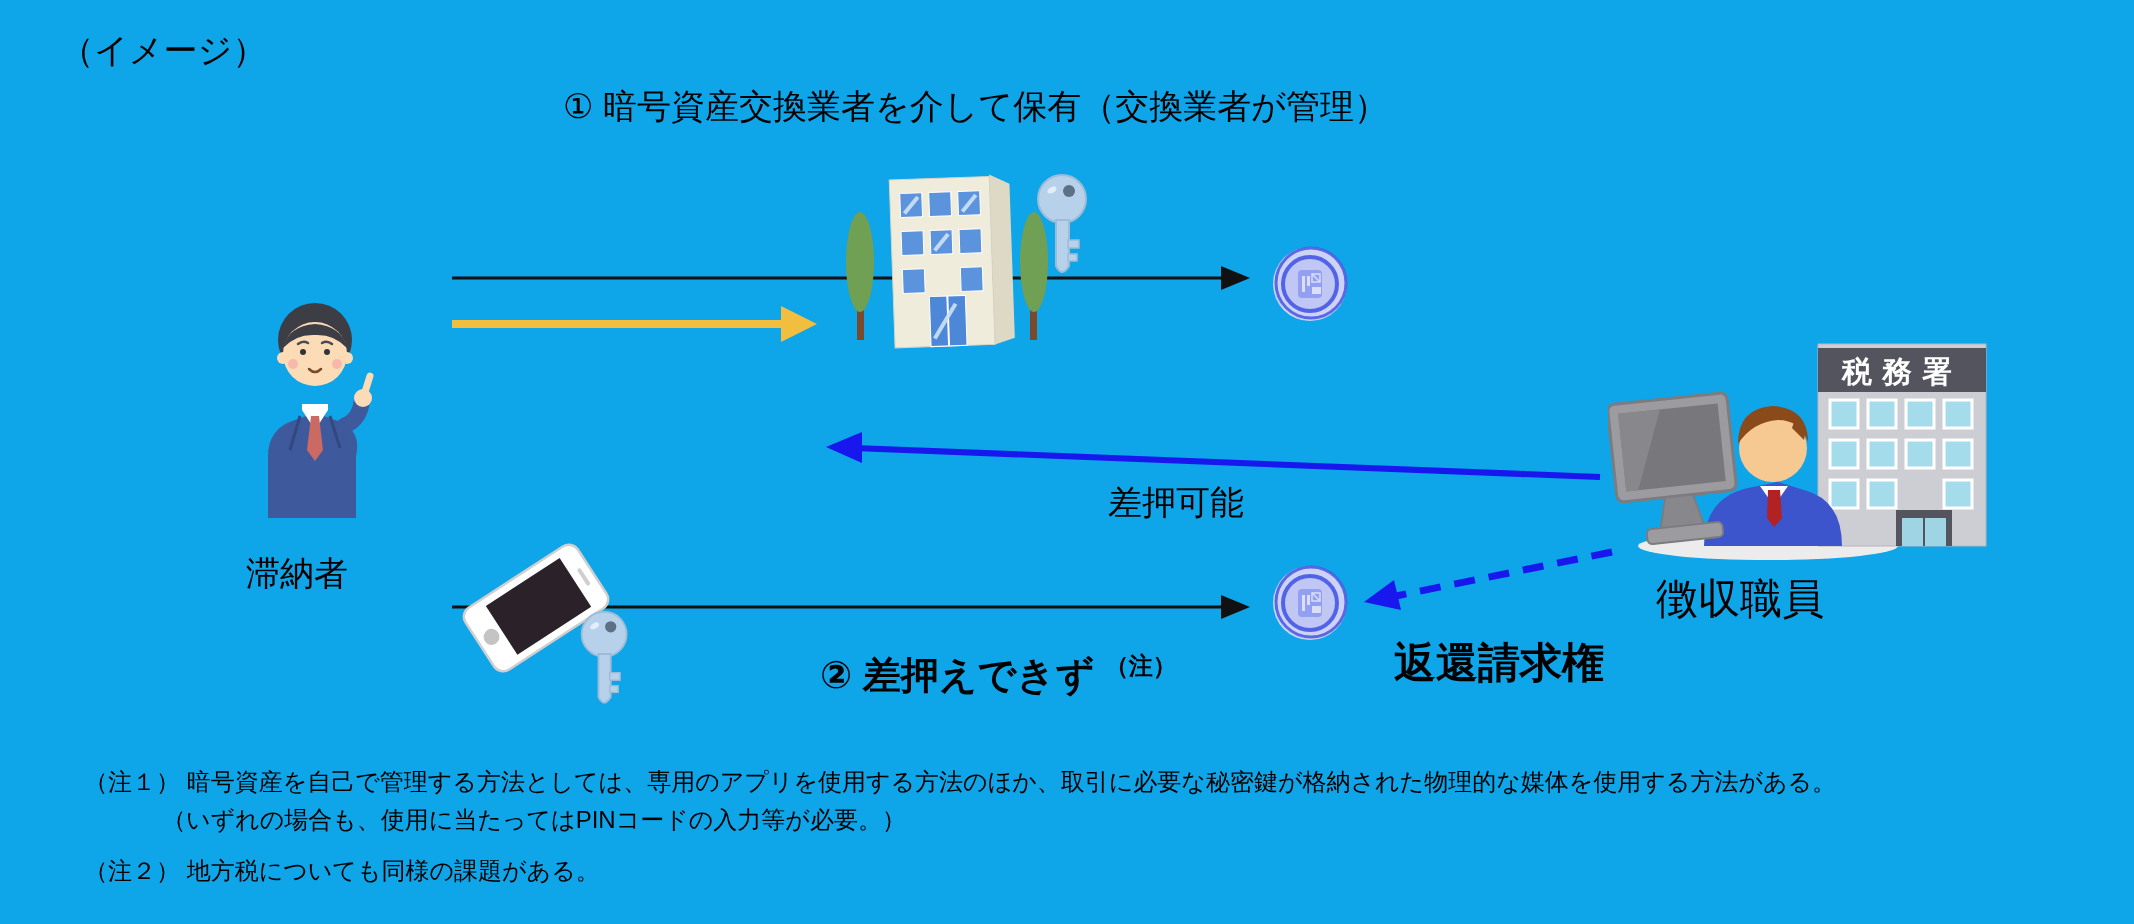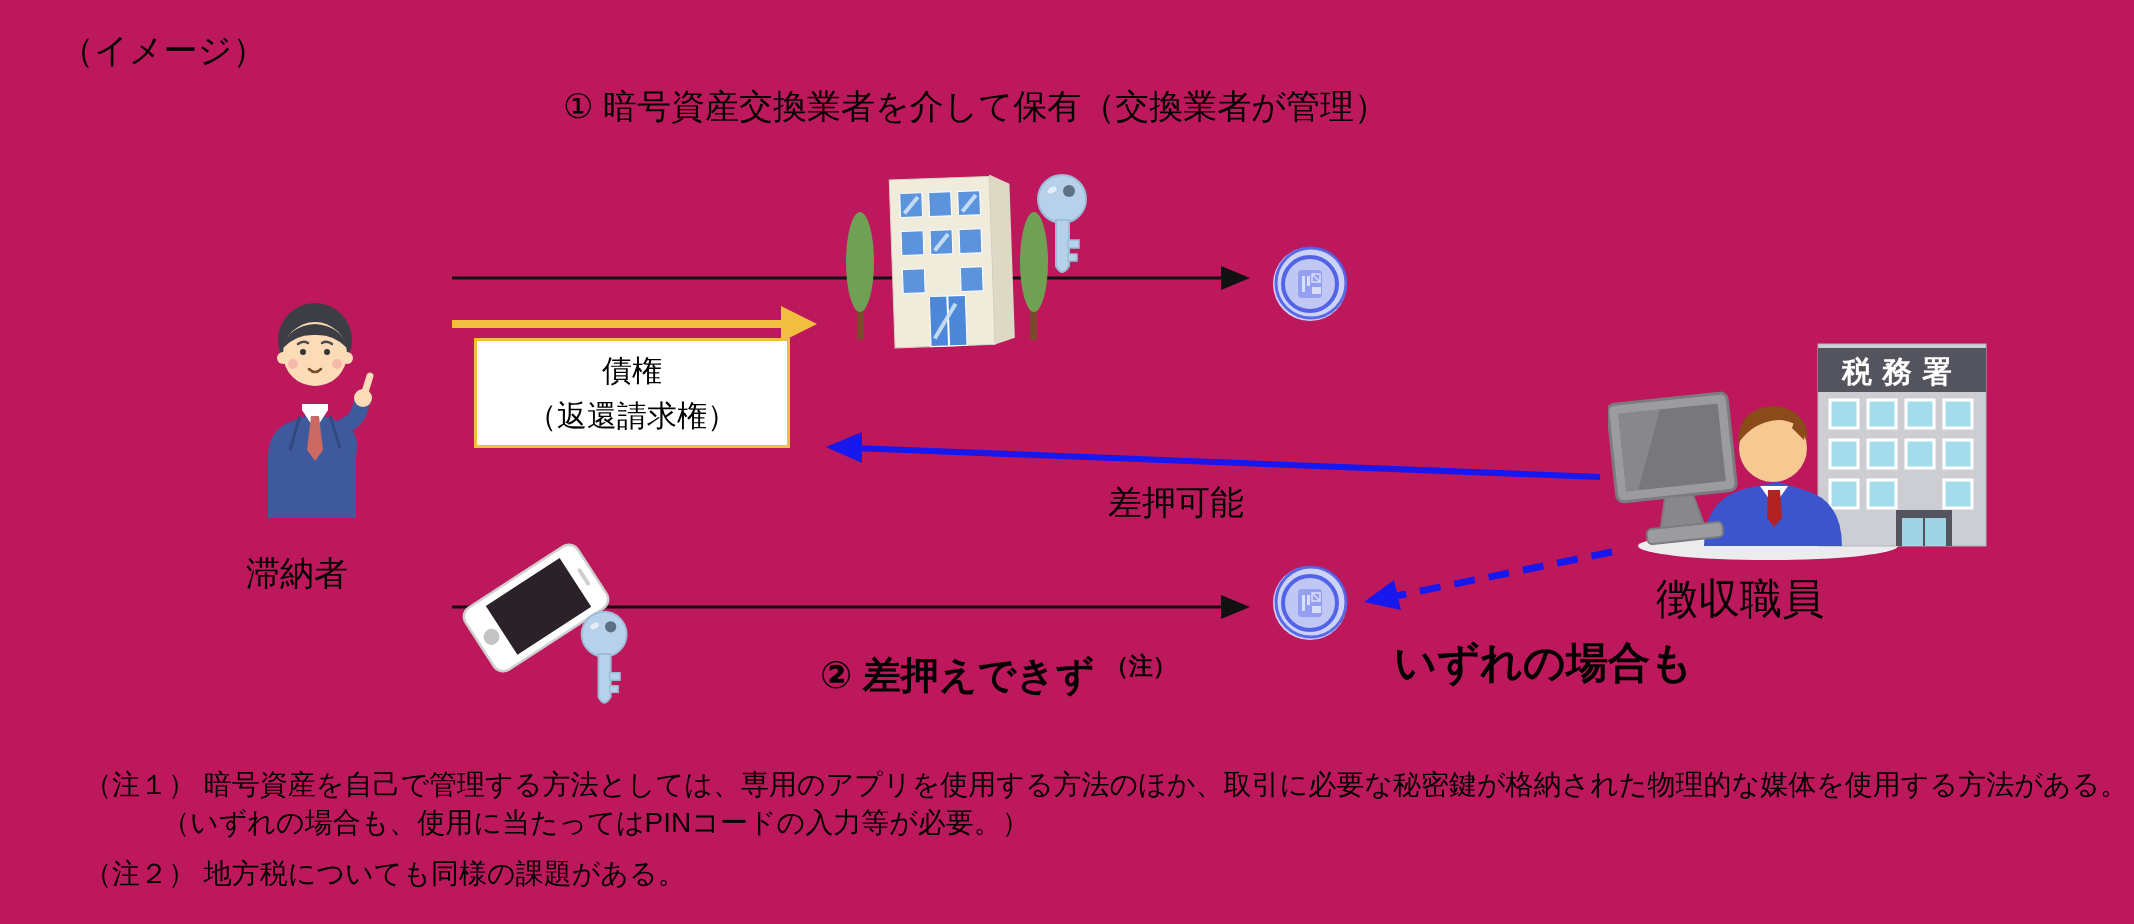--- a/index.html
+++ b/index.html
@@ -1,22 +1,22 @@
 <!DOCTYPE html>
 <html><head>
 <meta charset="utf-8">
 <style>
   html,body{margin:0;padding:0;background:#fff;}
   body{font-family:"Liberation Sans","DejaVu Sans",sans-serif;color:#000;}
-  .canvas{position:relative;width:2134px;height:924px;background:#be185d;overflow:hidden;}
+  .canvas{position:relative;width:2134px;height:924px;background:#0ea5e9;overflow:hidden;}
   .abs{position:absolute;}
   .lbl{white-space:nowrap;line-height:1.2;}
   .fs34{font-size:34px;}
   .fs33{font-size:42px;}
-  .fs28{font-size:28px;}
+  .fs28{font-size:24px;}
   .bold{font-weight:bold;}
   .claim-box{
     width:310px;height:104px;border:3px solid #F2BE40;background:#fff;
     display:flex;flex-direction:column;align-items:center;justify-content:center;
     font-size:30px;line-height:45px;text-align:center;
   }
   .flow2-title{font-size:38px;font-weight:bold;white-space:nowrap;}
   .flow2-title .noteref{font-size:24px;vertical-align:14px;}
   .notes div{white-space:nowrap;}
 </style>
@@ -77,24 +77,20 @@
       <path d="M125,104 L130,88" stroke="#fcdcb6" stroke-width="7" stroke-linecap="round"></path>
       <path d="M28,230 L28,168 Q28,142 52,133 L75,125 L98,133 Q122,142 116,168 L116,230 Z" fill="#3f5a9c"></path>
       <path d="M62,122 L75,142 L88,122 L88,116 L62,116 Z" fill="#ffffff"></path>
       <path d="M71,128 L79,128 L83,162 L75,173 L67,162 Z" fill="#cb6a62"></path>
       <path d="M60,128 L50,162" stroke="#31497f" stroke-width="3" fill="none"></path>
       <path d="M90,128 L100,160" stroke="#31497f" stroke-width="3" fill="none"></path>
     </g>
   </svg>
   <div class="abs lbl fs34" style="left:246px;top:553px;">滞納者</div>
 
-  <div class="abs claim-box" style="left:474px;top:338px;">
-    <div>債権</div>
-    <div>（返還請求権）</div>
-  </div>
 
   <svg class="abs" style="left:842px;top:158px;" width="210" height="196" viewBox="0 0 210 196">
     <g>
       <rect x="15" y="148" width="7" height="34" fill="#7b4a2d"></rect>
       <ellipse cx="18" cy="104" rx="14" ry="50" fill="#6fa053"></ellipse>
     </g>
     <g>
       <rect x="188" y="148" width="7" height="34" fill="#7b4a2d"></rect>
       <ellipse cx="192" cy="104" rx="14" ry="50" fill="#6fa053"></ellipse>
     </g>
@@ -213,21 +209,21 @@
     <circle cx="41" cy="39" r="35" fill="none" stroke="#4656e2" stroke-width="3" opacity="0.85"></circle>
     <circle cx="40" cy="40" r="27" fill="#c0c7f5" stroke="#5263e8" stroke-width="4"></circle>
     <rect x="28" y="26" width="24" height="28" rx="4" fill="#8e9aef" opacity="0.9"></rect>
     <rect x="32" y="32" width="3" height="16" fill="#dadefb"></rect>
     <rect x="37" y="32" width="3" height="10" fill="#dadefb"></rect>
     <rect x="42" y="30" width="8" height="8" fill="none" stroke="#dadefb" stroke-width="1.5"></rect>
     <line x1="42" y1="30" x2="50" y2="38" stroke="#dadefb" stroke-width="1.5"></line>
     <rect x="42" y="43" width="9" height="7" fill="#dadefb"></rect>
   </svg>
 
-  <div class="abs lbl fs33 bold" style="left:1394px;top:638px;">いずれの場合も</div>
+  <div class="abs lbl fs33 bold" style="left:1394px;top:638px;">返還請求権</div>
 
   <div class="notes">
     <div class="abs fs28" style="left:84px;top:766px;">（注１） 暗号資産を自己で管理する方法としては、専用のアプリを使用する方法のほか、取引に必要な秘密鍵が格納された物理的な媒体を使用する方法がある。</div>
     <div class="abs fs28" style="left:162px;top:804px;">（いずれの場合も、使用に当たってはPINコードの入力等が必要。）</div>
     <div class="abs fs28" style="left:84px;top:844px;margin-top:11px;">（注２） 地方税についても同様の課題がある。</div>
   </div>
 
 </div>
 
 </body></html>

